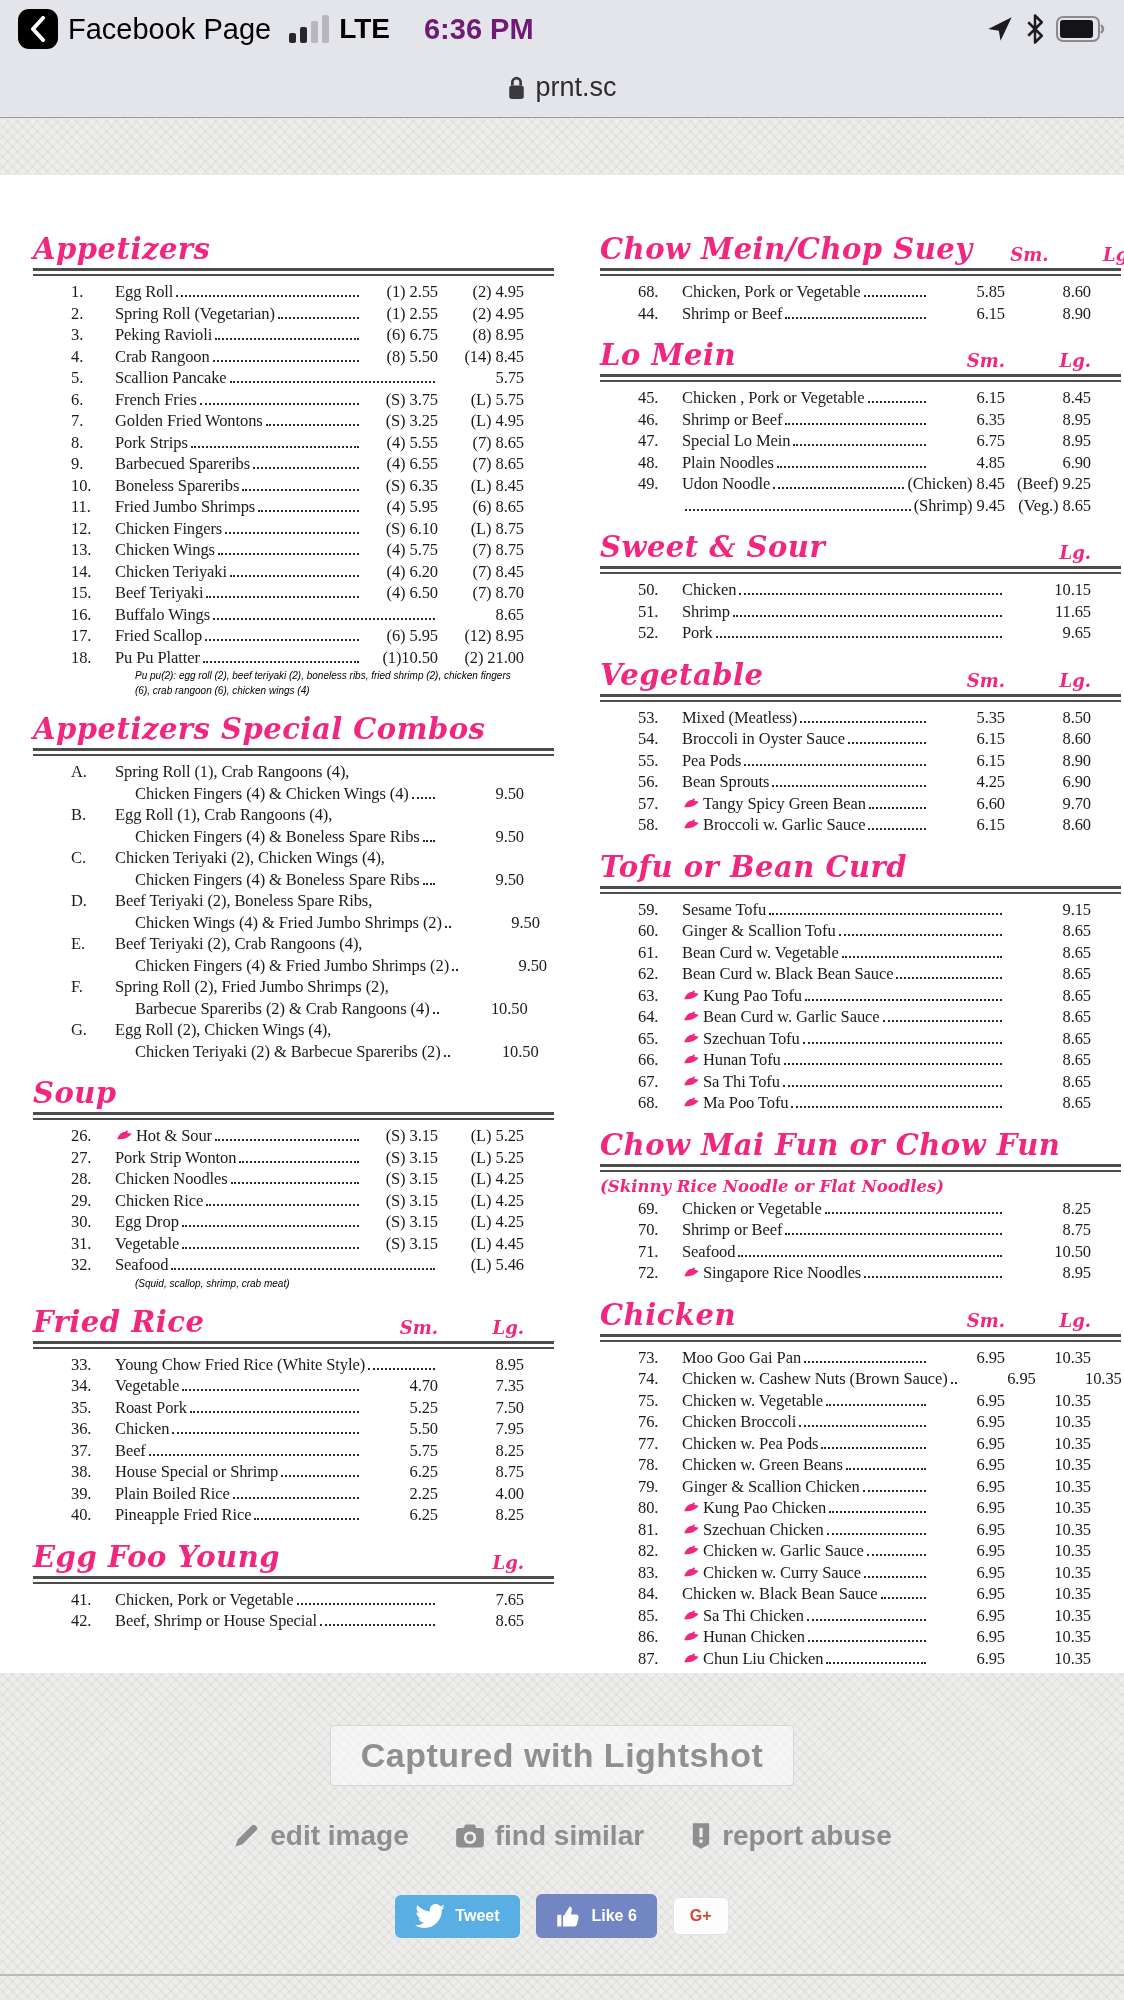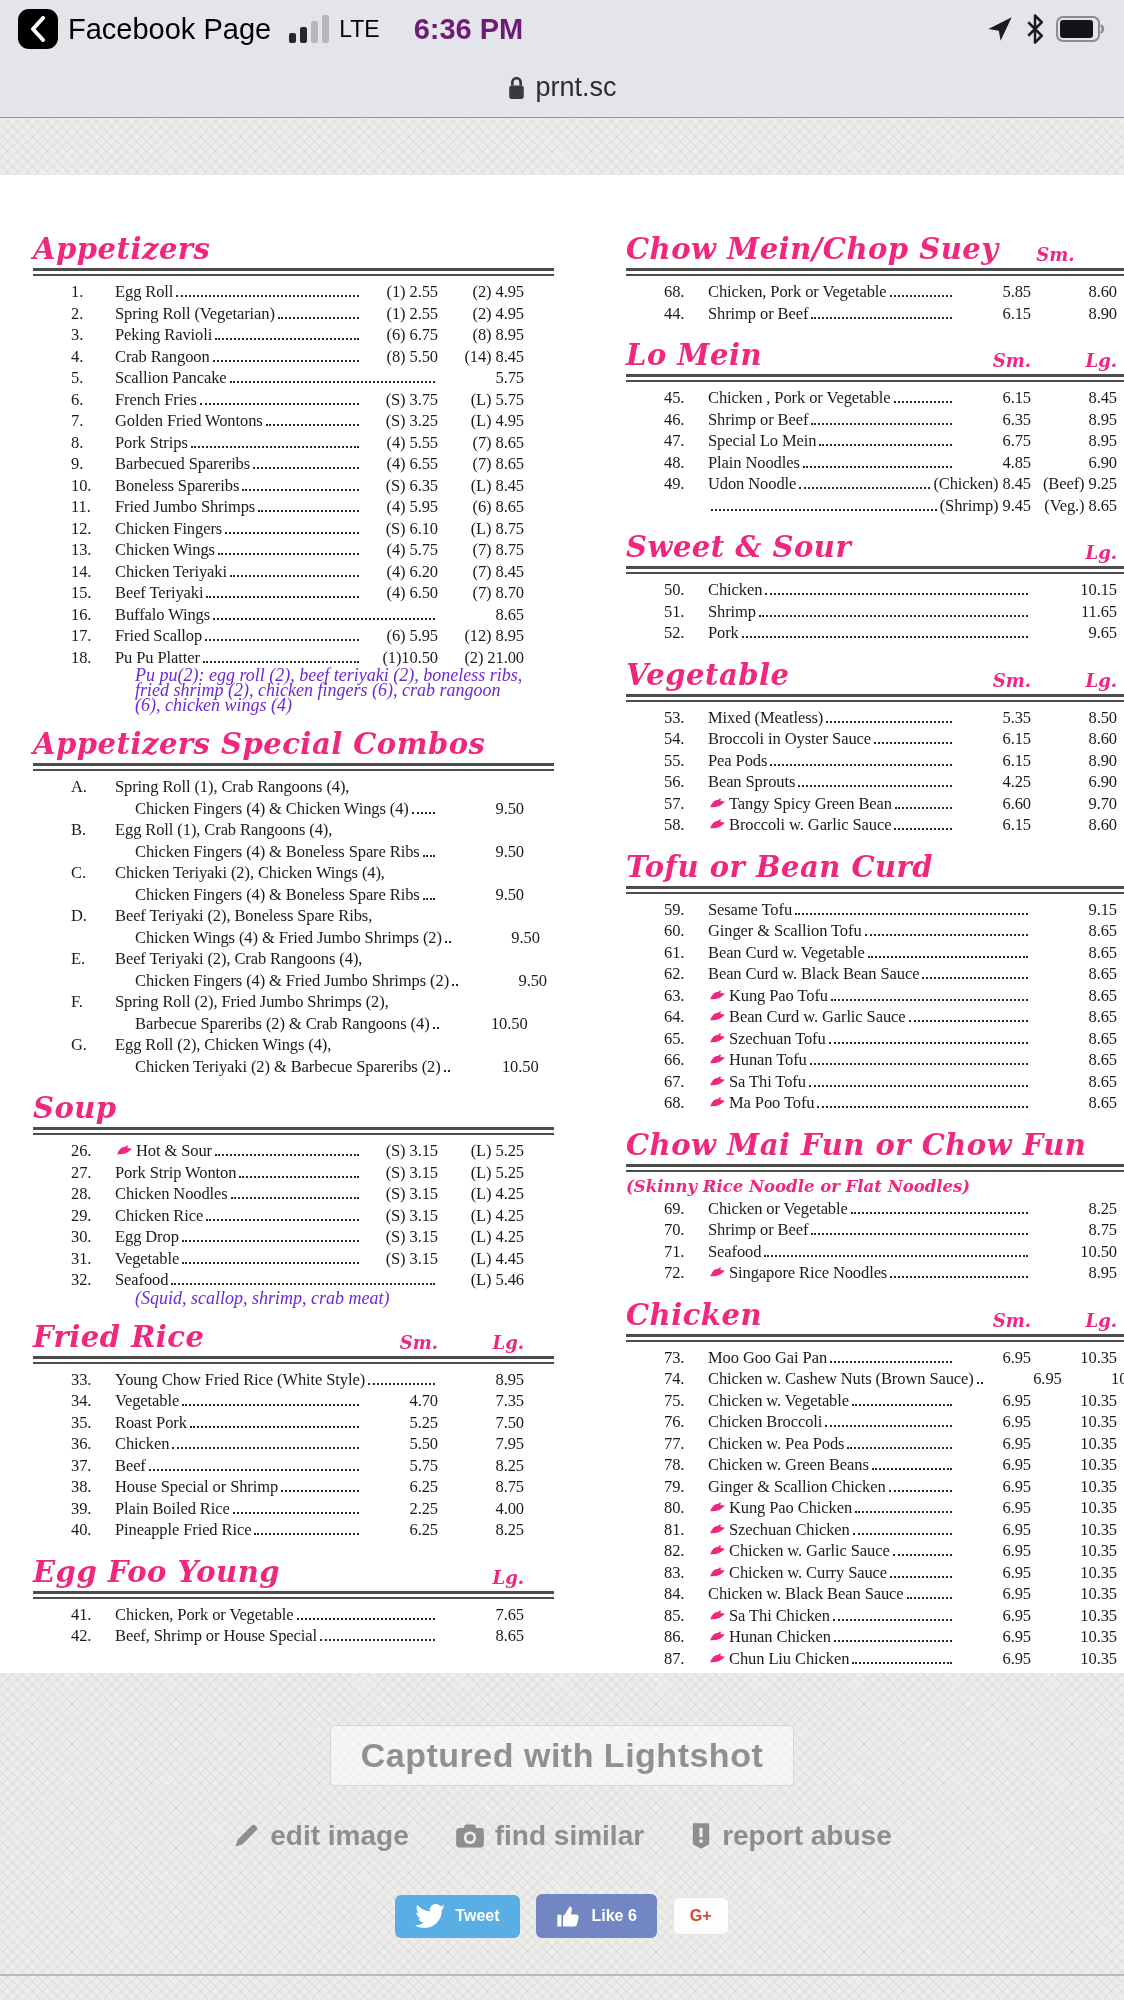--- a/index.html
+++ b/index.html
@@ -5,50 +5,50 @@
   :root{ --accent:#f0267f; --ink:#1a1a1a; }
   html,body{margin:0;padding:0;}
   body{width:1124px;height:2000px;overflow:hidden;background:#fff;font-family:"Liberation Sans",sans-serif;}
   
   .statusbar{height:58px;background:#e4e5ea;display:flex;align-items:center;padding:12px 18px;box-sizing:border-box;}
   .backbtn{width:40px;height:40px;background:#000;border-radius:11px;display:flex;align-items:center;justify-content:center;flex:none;}
   .fb-label{font-size:29px;color:#000;margin-left:10px;white-space:nowrap;}
   .sigbars{display:flex;align-items:flex-end;gap:4px;margin-left:18px;}
   .sigbars i{display:block;width:7px;border-radius:2px;background:#26262b;}
   .sigbars i.dim{background:#b6b6bc;}
-  .lte{font-size:23px;color:#000;margin-left:10px;}
+  .lte{font-size:28px;color:#000;margin-left:10px;font-weight:bold;}
   .time{font-size:29px;font-weight:bold;color:#701a75;margin-left:34px;}
   .right-icons{margin-left:auto;display:flex;align-items:center;gap:12px;}
   .urlbar{height:60px;background:#e4e5ea;border-bottom:1px solid #96969c;display:flex;align-items:center;justify-content:center;gap:9px;box-sizing:border-box;}
   .urltext{font-size:27px;color:#2d2d30;}
   
   .texture{background-color:#ededec;background-image:
     repeating-linear-gradient(45deg,rgba(0,0,0,0.035) 0 2px,transparent 2px 7px),
     repeating-linear-gradient(-45deg,rgba(0,0,0,0.03) 0 2px,transparent 2px 7px);}
   .band-top{height:57px;}
   
-  .menu{background:#fff;height:1498px;box-sizing:border-box;display:flex;gap:72px;padding:58px 10px 0 33px;overflow:hidden;}
+  .menu{background:#fff;height:1498px;box-sizing:border-box;display:flex;gap:46px;padding:58px 10px 0 33px;overflow:hidden;}
   .mcol{width:521px;flex:none;}
   .msection{margin-bottom:15px;}
   .sechead{display:flex;align-items:flex-end;padding-right:30px;}
   .title{flex:1;color:var(--accent);font-family:"DejaVu Serif",serif;font-style:italic;font-weight:bold;font-size:29px;line-height:32px;letter-spacing:0.5px;white-space:nowrap;}
   .colhead{color:var(--accent);font-family:"DejaVu Serif",serif;font-style:italic;font-weight:bold;font-size:18px;text-align:right;flex:none;}
   .colhead.w1{min-width:76px;}
   .colhead.w2{min-width:86px;}
   .rule{border-top:3px solid #4c4c4c;border-bottom:2px solid #4c4c4c;height:3px;margin:3px 0 5px;}
   .subtitle{color:var(--accent);font-family:"DejaVu Serif",serif;font-style:italic;font-weight:bold;font-size:16.5px;line-height:20px;margin:1px 0;}
   .row{display:flex;align-items:baseline;font-family:"Liberation Serif",serif;font-size:16.5px;line-height:21.5px;color:var(--ink);padding:0 30px 0 38px;letter-spacing:-0.1px;}
   .row2{padding-left:102px;}
   .num{width:44px;flex:none;}
   .sp{flex:none;width:19px;align-self:center;margin-right:2px;}
   .nm{white-space:nowrap;}
   .lead{flex:1;border-bottom:2px dotted #2b2b2b;margin:0 3px 3px 3px;min-width:6px;}
   .p1{flex:none;min-width:76px;text-align:right;white-space:nowrap;}
   .p2{flex:none;min-width:86px;text-align:right;white-space:nowrap;}
-  .note{padding:0 30px 0 102px;font-family:Liberation Serif, serif;font-style:italic;font-size:18px;line-height:15px;color:#6d28d9;}
+  .note{padding:0 30px 0 102px;font-family:Liberation Sans, sans-serif;font-style:italic;font-size:10px;line-height:15px;color:#000000;}
   
   .footer{height:327px;position:relative;text-align:center;box-sizing:border-box;padding-top:52px;}
   .watermark{display:inline-block;background:rgba(255,255,255,0.5);border:1px solid #d6d6d4;border-radius:4px;padding:10px 30px;font-size:34px;font-weight:bold;color:#8f9091;letter-spacing:0.5px;}
   .flinks{margin-top:26px;display:flex;justify-content:center;align-items:center;gap:18px;}
   .flink{display:flex;align-items:center;gap:10px;color:#8d8e90;font-size:28px;font-weight:bold;cursor:pointer;margin:8px 14px;}
   .fbuttons{margin-top:34px;display:flex;justify-content:center;align-items:center;gap:16px;}
   .btn{display:flex;align-items:center;gap:10px;border-radius:6px;font-size:16px;font-weight:bold;padding:9px 20px;cursor:pointer;border:none;}
   .btn-tweet{background:#59aee3;color:#fff;}
   .btn-like{background:#7186c2;color:#fff;}
   .btn-gplus{background:#fdfdfd;color:#d6492f;border:1px solid #e3e3e3;padding:9px 16px;}

